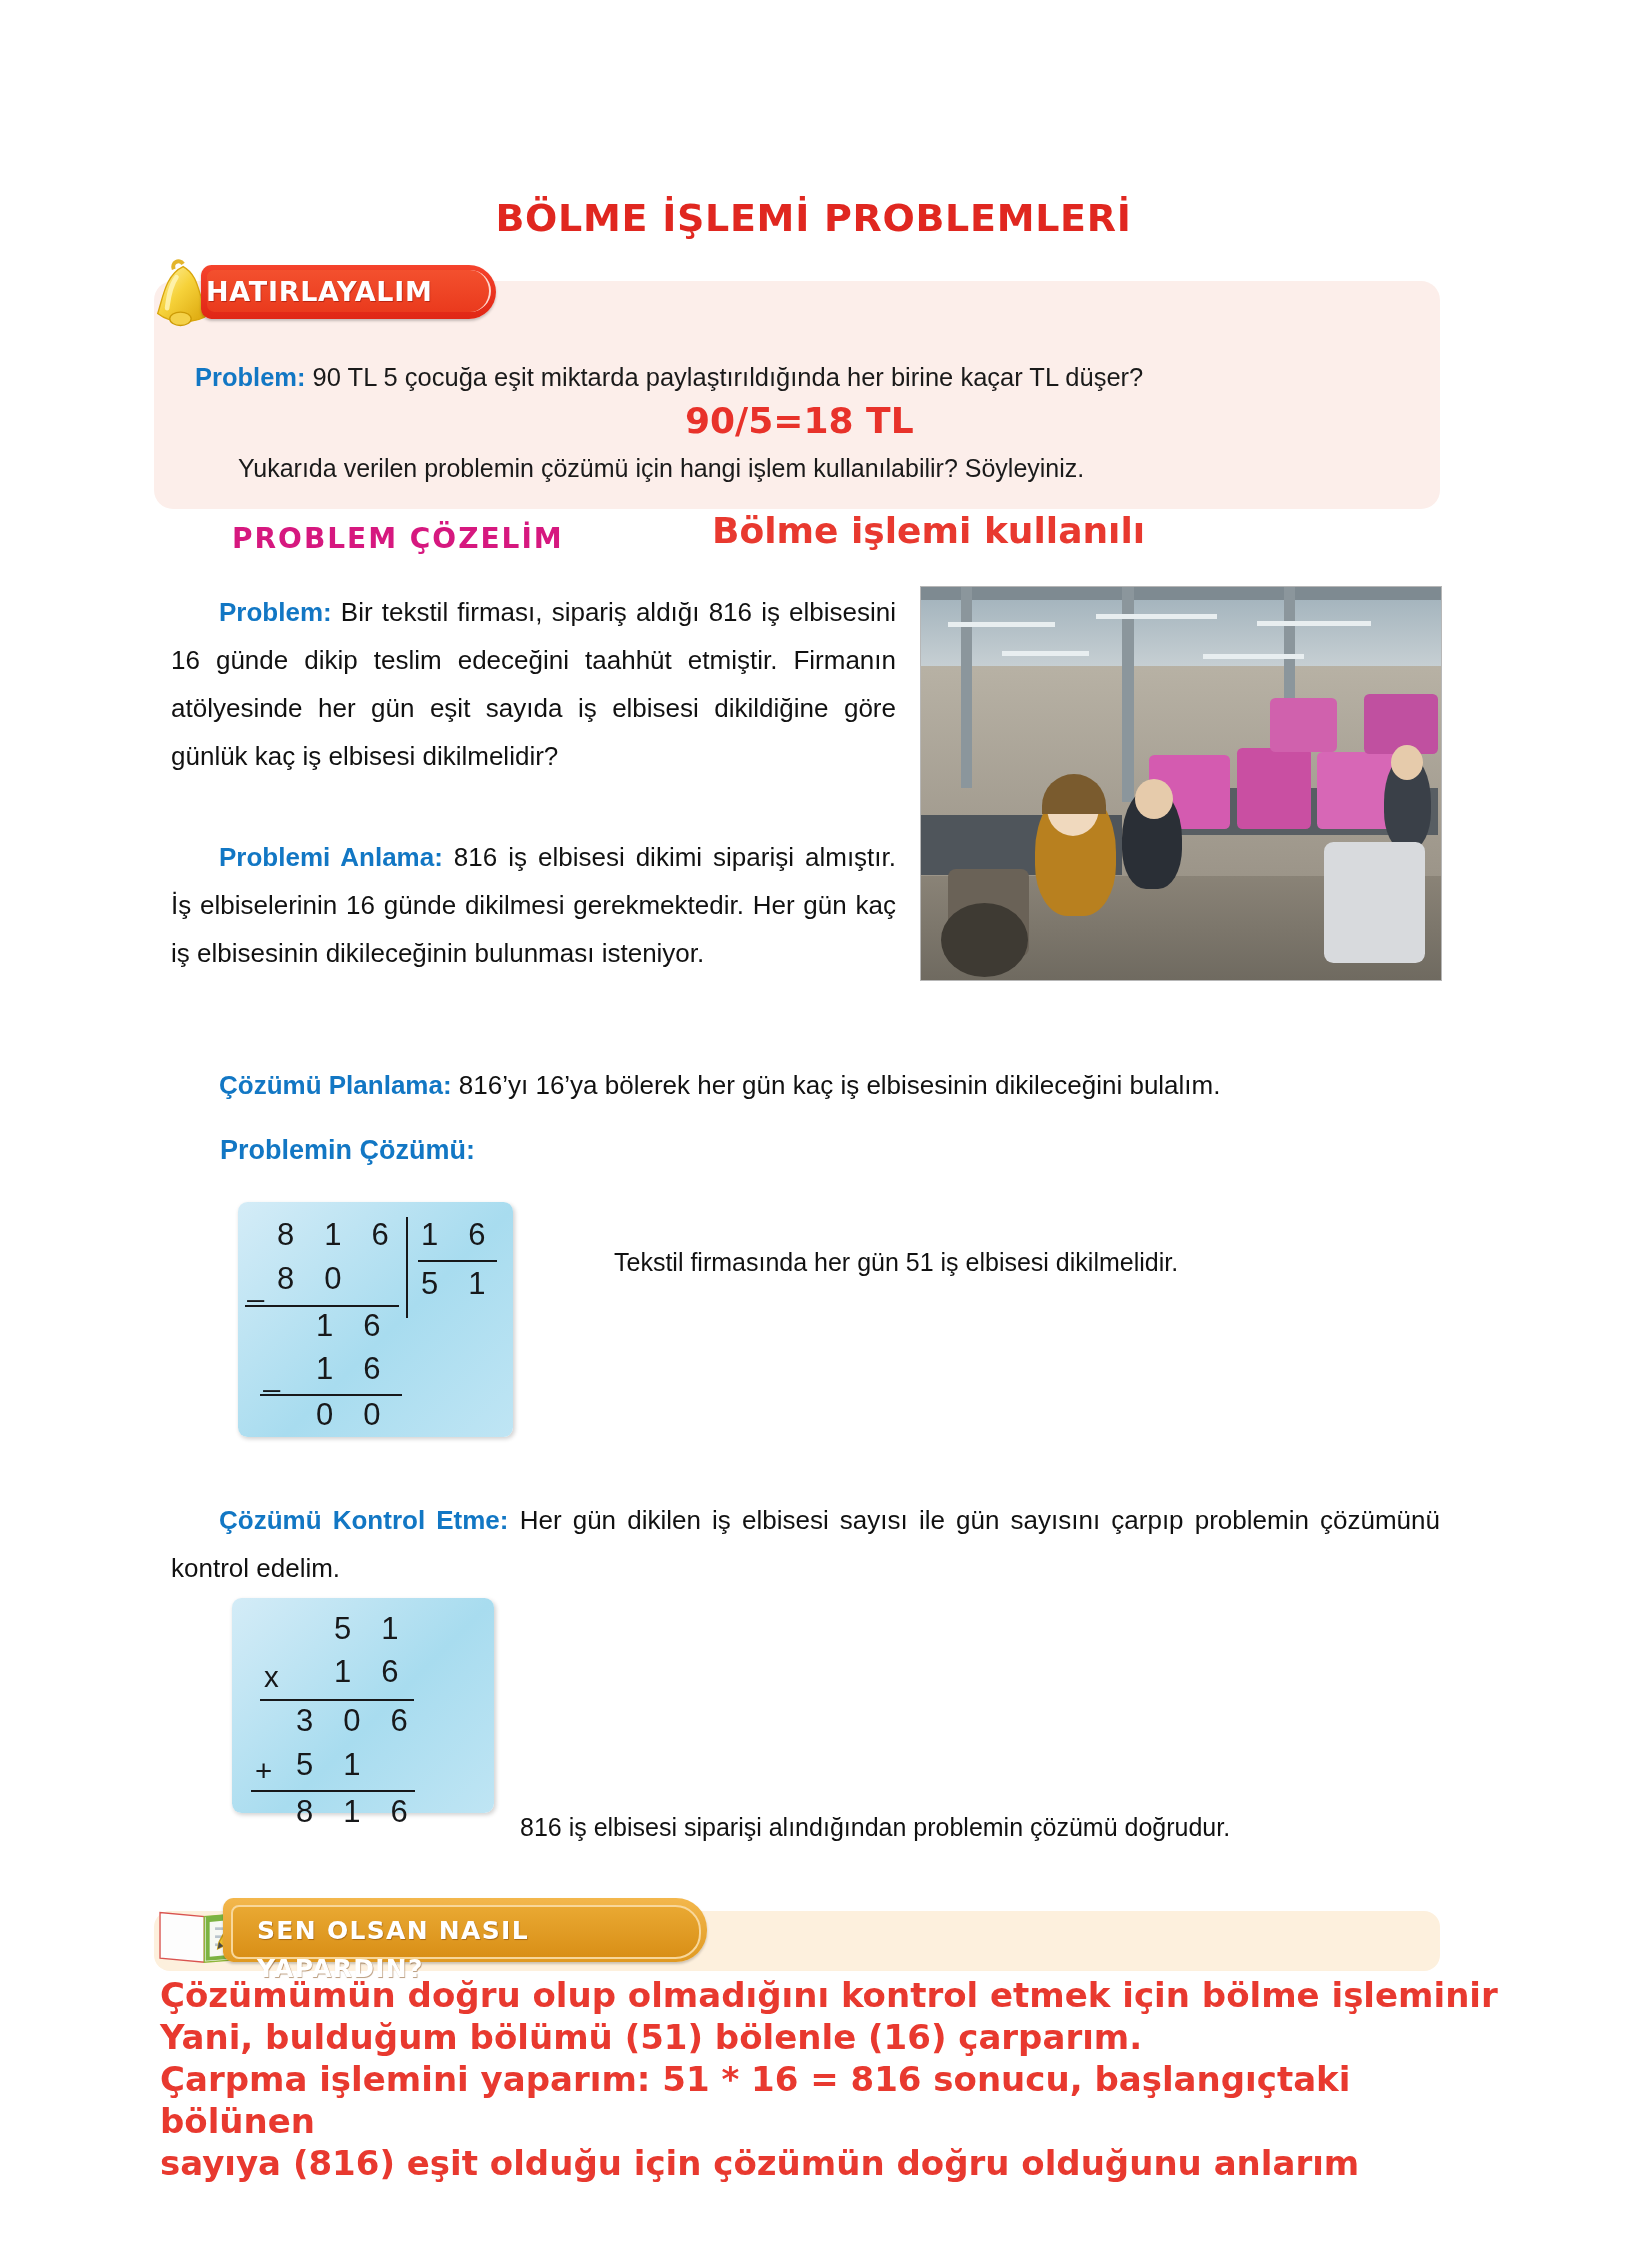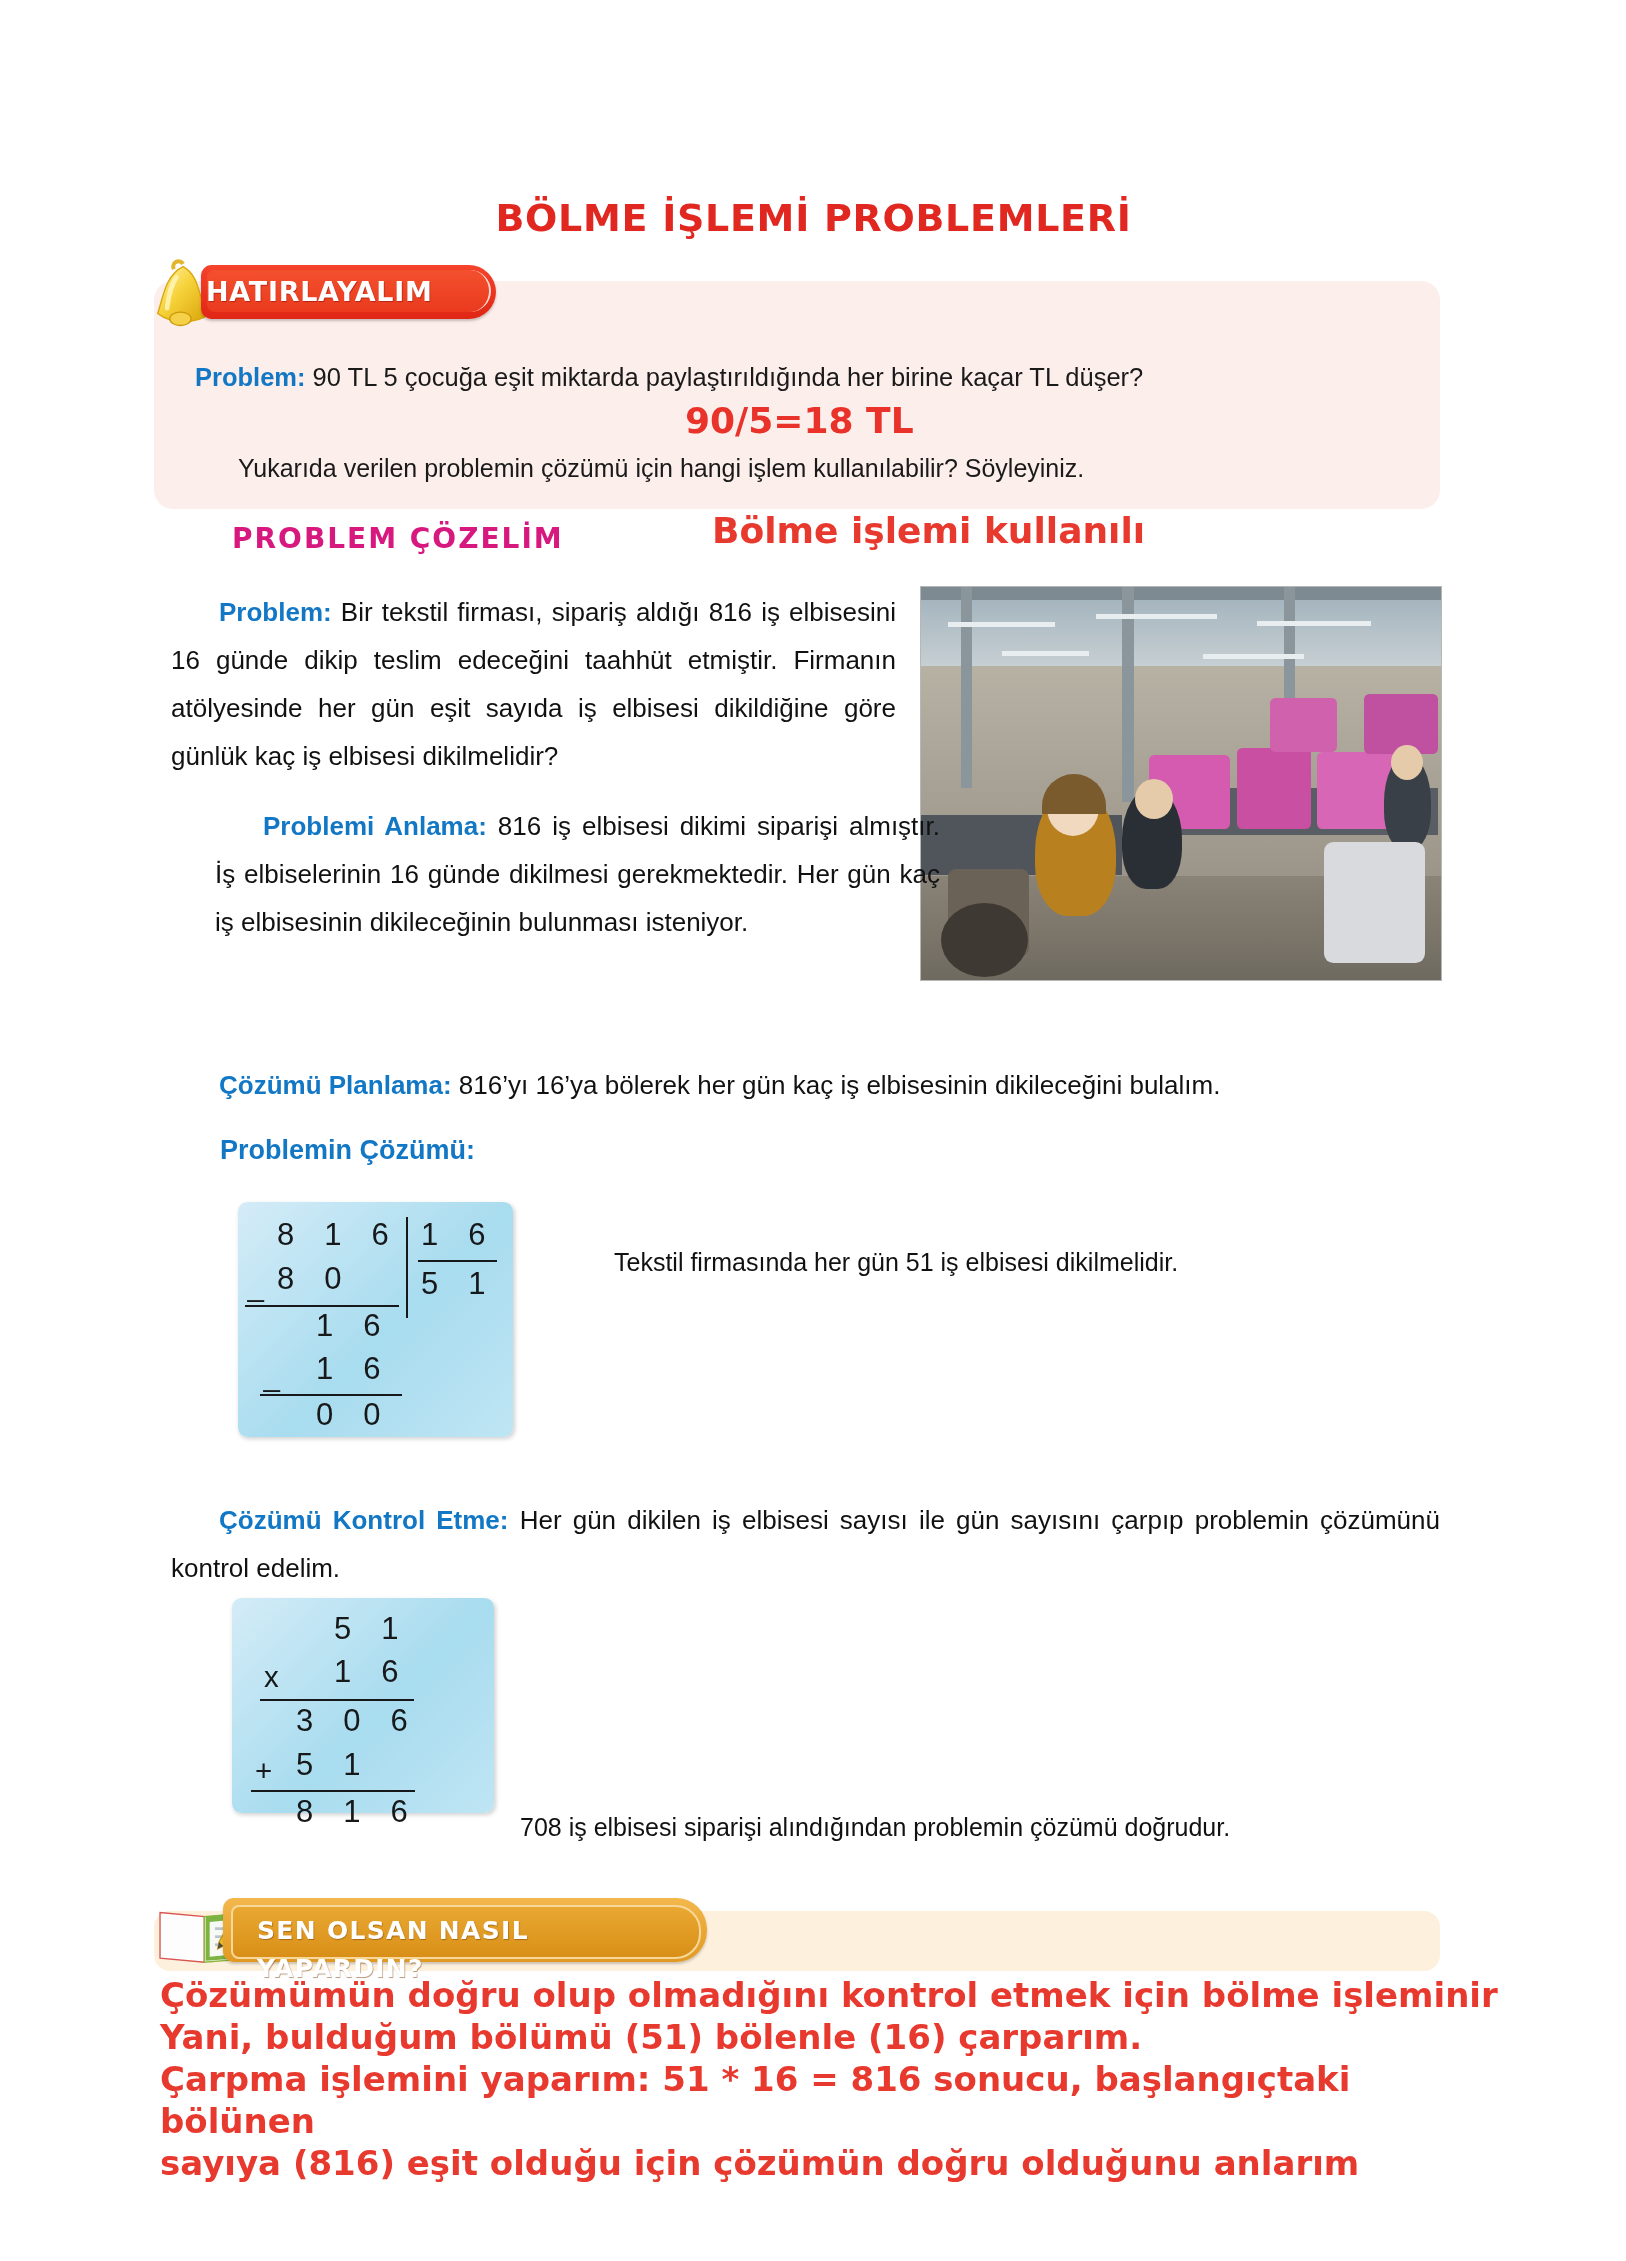--- a/index.html
+++ b/index.html
@@ -98,21 +98,21 @@
   }
   .body-full{
     position:absolute;left:171px;width:1269px;
     font-size:26px;line-height:48px;color:#111;
     text-align:justify;
   }
   .lbl{color:#1277c4;font-weight:bold;}
   .indent{text-indent:48px;}
 
   #p-problem{top:588px;}
-  #p-understand{top:802px;margin-left:44px;}
+  #p-understand{top:833px;}
   #p-plan{top:1061px;}
   #h-solution{
     position:absolute;left:220px;top:1135px;
     font-size:27px;font-weight:bold;color:#1277c4;
   }
   #p-control{top:1496px;}
 
   
   #factory-photo{
     position:absolute;left:920px;top:586px;
@@ -315,21 +315,21 @@
     <div class="opsign" style="left:32px;top:62px;">x</div>
     <div class="digit" style="left:102px;top:56px;">1 6</div>
     <div class="rule" style="left:28px;top:101px;width:154px;"></div>
     <div class="digit" style="left:64px;top:105px;">3 0 6</div>
     <div class="opsign" style="left:23px;top:156px;">+</div>
     <div class="digit" style="left:64px;top:149px;">5 1</div>
     <div class="rule" style="left:19px;top:192px;width:164px;"></div>
     <div class="digit" style="left:64px;top:196px;">8 1 6</div>
   </div>
 
-  <div class="side-note" id="note-multiplication">708 iş elbisesi siparişi alındığından problemin çözümü doğrudur.</div>
+  <div class="side-note" id="note-multiplication">816 iş elbisesi siparişi alındığından problemin çözümü doğrudur.</div>
 
   <div id="reflect-strip"></div>
   <div id="reflect-banner">
     <svg class="book" viewBox="0 0 155 98">
       <path d="M6 20 L6 88 L72 94 L72 26 Z" fill="#fdfdfd" stroke="#d9534f" stroke-width="2"></path>
       <path d="M72 26 L72 94 L148 88 L148 20 Z" fill="#f4f6f4" stroke="#8fb63a" stroke-width="2"></path>
       <path d="M74 26 L74 92 L150 86 L150 18 Z" fill="#7cb342"></path>
       <path d="M80 34 L80 86 L142 80 L142 28 Z" fill="#f7f9f4"></path>
       <rect x="88" y="42" width="48" height="4" fill="#b9c4cc"></rect>
       <rect x="88" y="54" width="48" height="4" fill="#b9c4cc"></rect>

